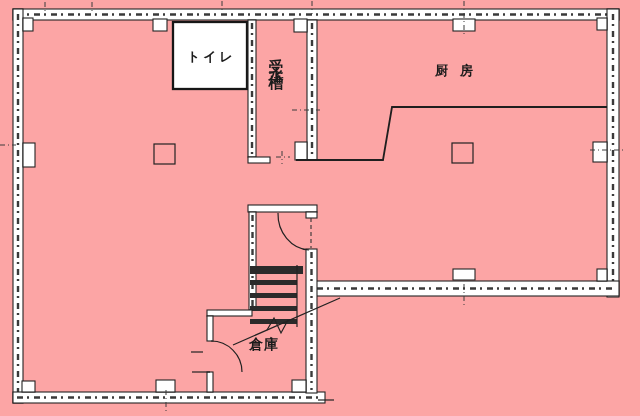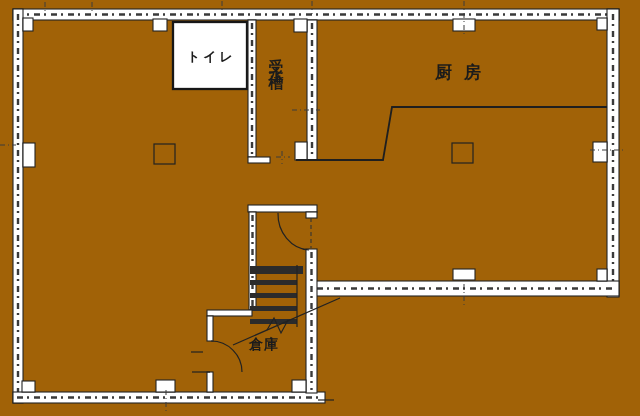--- a/index.html
+++ b/index.html
@@ -1,38 +1,38 @@
 <!DOCTYPE html>
 <html><head>
 <meta charset="utf-8">
 <style>
   html,body{margin:0;padding:0;background:#ffffff;}
   .canvas{
     position:relative;
     width:640px;height:416px;
-    background:#a16207;
+    background:#fca5a5;
     font-family:"Liberation Sans","DejaVu Sans",sans-serif;
     overflow:hidden;
   }
   .canvas svg{position:absolute;left:0;top:0;}
   
   .wall{fill:#ffffff;stroke:#232323;stroke-width:1.1;}
   
   .wfill{stroke:#3a3a3a;stroke-width:2.4;fill:none;stroke-dasharray:6 4 2 5;}
   .thin{stroke:#222222;stroke-width:1.2;fill:none;}
   .med{stroke:#1f1f1f;stroke-width:1.8;fill:none;}
   .thick{stroke:#161616;stroke-width:2.3;fill:#ffffff;}
   .dark{fill:#2b2b2b;stroke:none;}
   .tick{stroke:#3c3c3c;stroke-width:1;fill:none;stroke-dasharray:5 3 1 3;}
   .leaf{stroke:#333;stroke-width:1.1;fill:none;stroke-dasharray:4 3;}
   .lbl{position:absolute;color:#1b1b1b;white-space:nowrap;line-height:1;}
   .lbl-toilet{left:187px;top:50px;font-size:13px;font-weight:600;letter-spacing:3px;}
   .lbl-water-tank{left:269px;top:47px;font-size:15px;font-weight:600;letter-spacing:8px;
     writing-mode:vertical-rl;text-orientation:upright;}
-  .lbl-kitchen{left:435px;top:64px;font-size:17px;font-weight:600;letter-spacing:12px;}
+  .lbl-kitchen{left:435px;top:64px;font-size:13px;font-weight:600;letter-spacing:12px;}
   .lbl-storage{left:249px;top:337px;font-size:14px;font-weight:700;letter-spacing:1px;}
 </style>
 </head>
 <body>
 
 <div class="canvas">
   <svg width="640" height="416" viewBox="0 0 640 416">
 
     <g>
 

